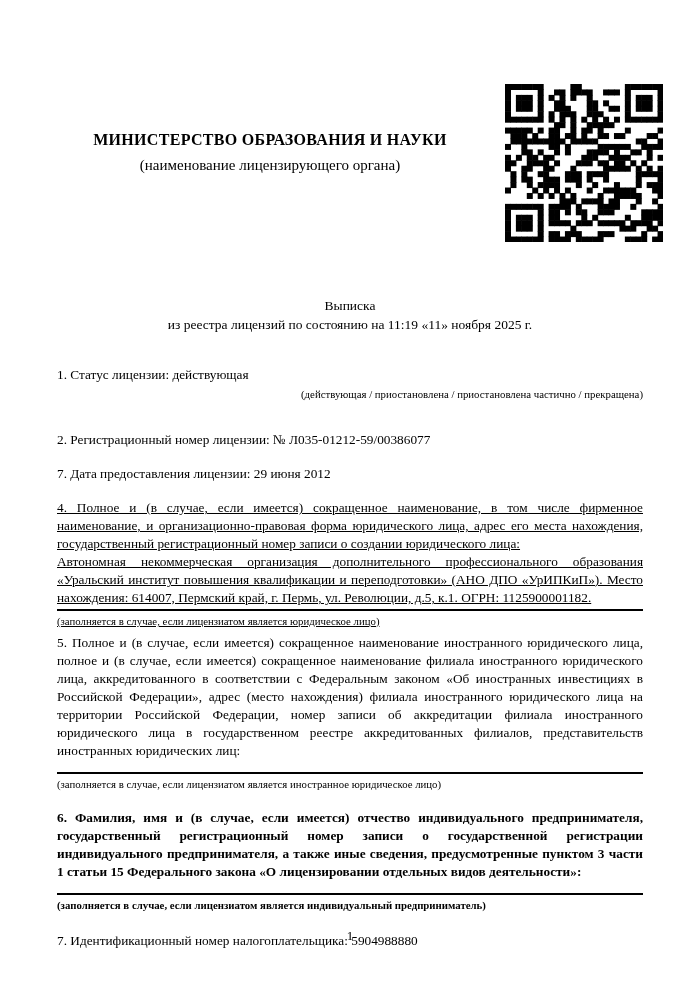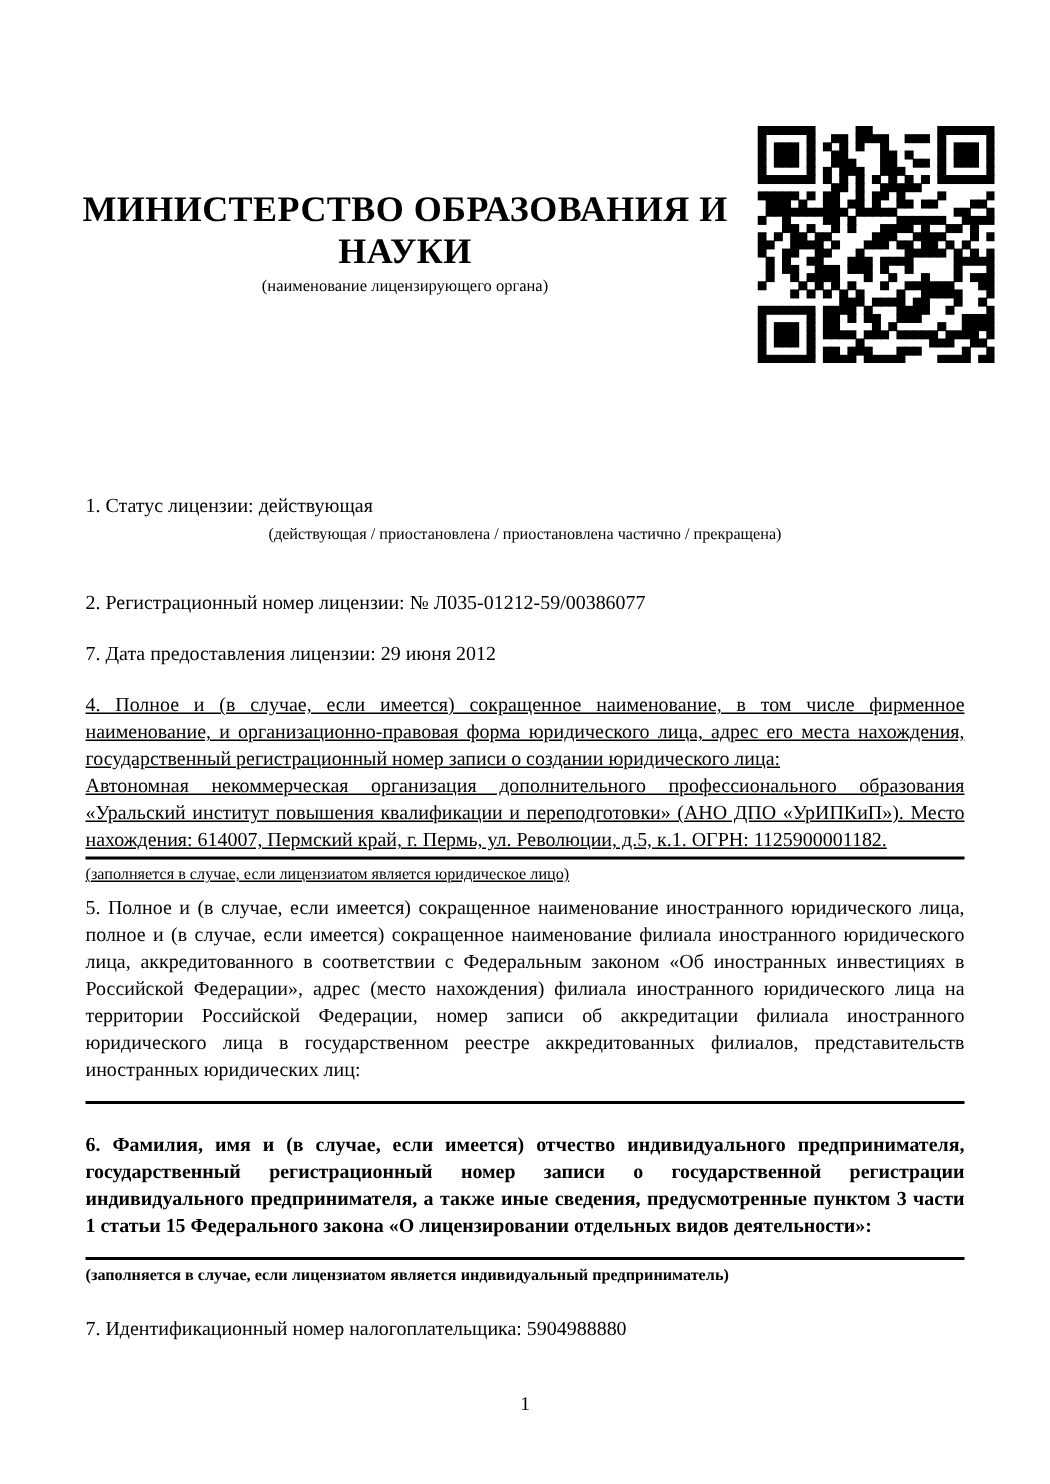--- a/index.html
+++ b/index.html
@@ -9,42 +9,42 @@
     color:#000;
     font-family:"Liberation Serif","DejaVu Serif",serif;
     position:relative;
     overflow:hidden;
   }
   .ministry-block{
     position:absolute;top:126px;left:40px;width:460px;
     text-align:center;
   }
   .ministry-title{
-    font-size:24px;font-weight:bold;line-height:28px;
+    font-size:16px;font-weight:bold;line-height:28px;
     letter-spacing:0.3px;
   }
   .ministry-caption{
-    font-size:11px;margin-top:3px;
+    font-size:15px;margin-top:3px;
   }
   .qr{
     position:absolute;top:84px;left:505px;width:158px;height:158px;
   }
   .content{
     position:absolute;top:296px;left:57px;width:586px;
     font-size:13.3px;line-height:18px;
   }
   .doc-title{
     text-align:center;font-size:13.5px;line-height:19px;
   }
   .item{margin:0;}
   .item-line{margin-top:30px;}
   .item-line.tight{margin-top:16px;}
   .para{text-align:justify;margin:0;}
   .options-caption{
-    text-align:center;font-size:10.8px;line-height:14px;margin-top:3px;
+    text-align:right;font-size:10.8px;line-height:14px;margin-top:3px;
   }
   .fill-rule{
     border-top:2px solid #000;height:0;margin-top:2px;
   }
   .fill-rule.gap12{margin-top:12px;}
   .fill-caption{
     font-size:10.8px;line-height:14px;margin-top:3px;
   }
   .mt32{margin-top:32px;}
   .mt22{margin-top:6px;}
@@ -492,20 +492,24 @@
       <rect x="119.86" y="152.55" width="6" height="6" fill="#000000"></rect>
       <rect x="125.31" y="152.55" width="6" height="6" fill="#000000"></rect>
       <rect x="130.76" y="152.55" width="6" height="6" fill="#000000"></rect>
       <rect x="136.21" y="152.55" width="6" height="6" fill="#000000"></rect>
       <rect x="147.10" y="152.55" width="6" height="6" fill="#000000"></rect>
       <rect x="152.55" y="152.55" width="6" height="6" fill="#000000"></rect>
     </svg></div>
 
 <div class="content">
 
+  <div class="doc-title">
+    <div>Выписка</div>
+    <div>из реестра лицензий по состоянию на 11:19 «11» ноября 2025 г.</div>
+  </div>
 
   <div class="item mt32">
     <div>1. Статус лицензии: действующая</div>
     <div class="options-caption">(действующая / приостановлена / приостановлена частично / прекращена)</div>
   </div>
 
   <div class="item item-line">
     <div>2. Регистрационный номер лицензии: № Л035-01212-59/00386077</div>
   </div>
 
@@ -516,20 +520,21 @@
   <div class="item mt16">
     <p class="para">4. Полное и (в случае, если имеется) сокращенное наименование, в том числе фирменное наименование, и организационно-правовая форма юридического лица, адрес его места нахождения, государственный регистрационный номер записи о создании юридического лица:</p>
     <p class="para">Автономная некоммерческая организация дополнительного профессионального образования «Уральский институт повышения квалификации и переподготовки» (АНО ДПО «УрИПКиП»). Место нахождения: 614007, Пермский край, г. Пермь, ул. Революции, д.5, к.1. ОГРН: 1125900001182.</p>
     <div class="fill-rule"></div>
     <div class="fill-caption">(заполняется в случае, если лицензиатом является юридическое лицо)</div>
   </div>
 
   <div class="item mt22">
     <p class="para">5. Полное и (в случае, если имеется) сокращенное наименование иностранного юридического лица, полное и (в случае, если имеется) сокращенное наименование филиала иностранного юридического лица, аккредитованного в соответствии с Федеральным законом «Об иностранных инвестициях в Российской Федерации», адрес (место нахождения) филиала иностранного юридического лица на территории Российской Федерации, номер записи об аккредитации филиала иностранного юридического лица в государственном реестре аккредитованных филиалов, представительств иностранных юридических лиц:</p>
     <div class="fill-rule gap12"></div>
+    <div class="fill-caption">(заполняется в случае, если лицензиатом является иностранное юридическое лицо)</div>
   </div>
 
   <div class="item mt18">
     <p class="para">6. Фамилия, имя и (в случае, если имеется) отчество индивидуального предпринимателя, государственный регистрационный номер записи о государственной регистрации индивидуального предпринимателя, а также иные сведения, предусмотренные пунктом 3 части 1 статьи 15 Федерального закона «О лицензировании отдельных видов деятельности»:</p>
     <div class="fill-rule gap12"></div>
     <div class="fill-caption">(заполняется в случае, если лицензиатом является индивидуальный предприниматель)</div>
   </div>
 
   <div class="item mt20">
     <div>7. Идентификационный номер налогоплательщика: 5904988880</div>

